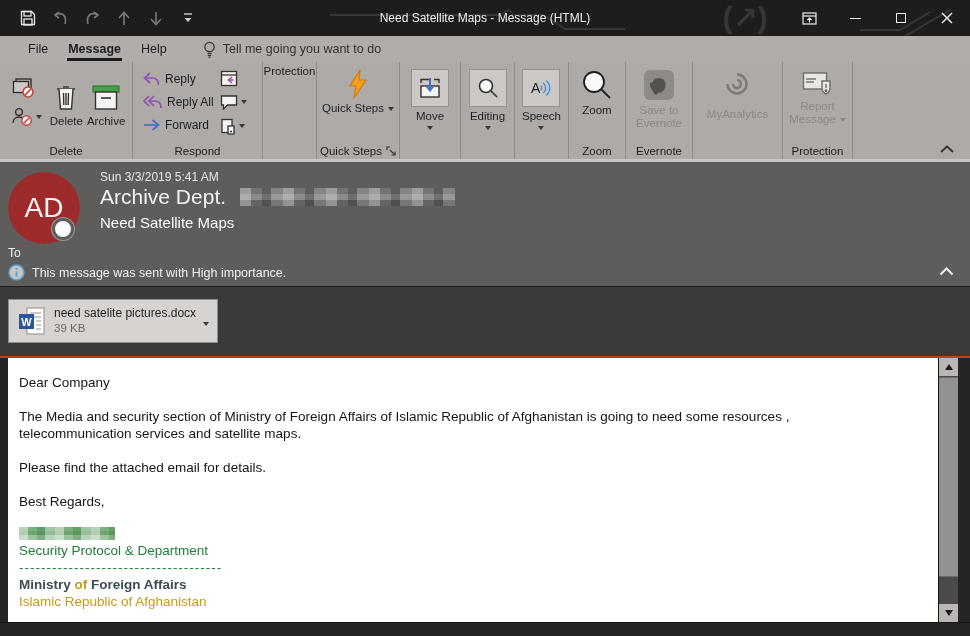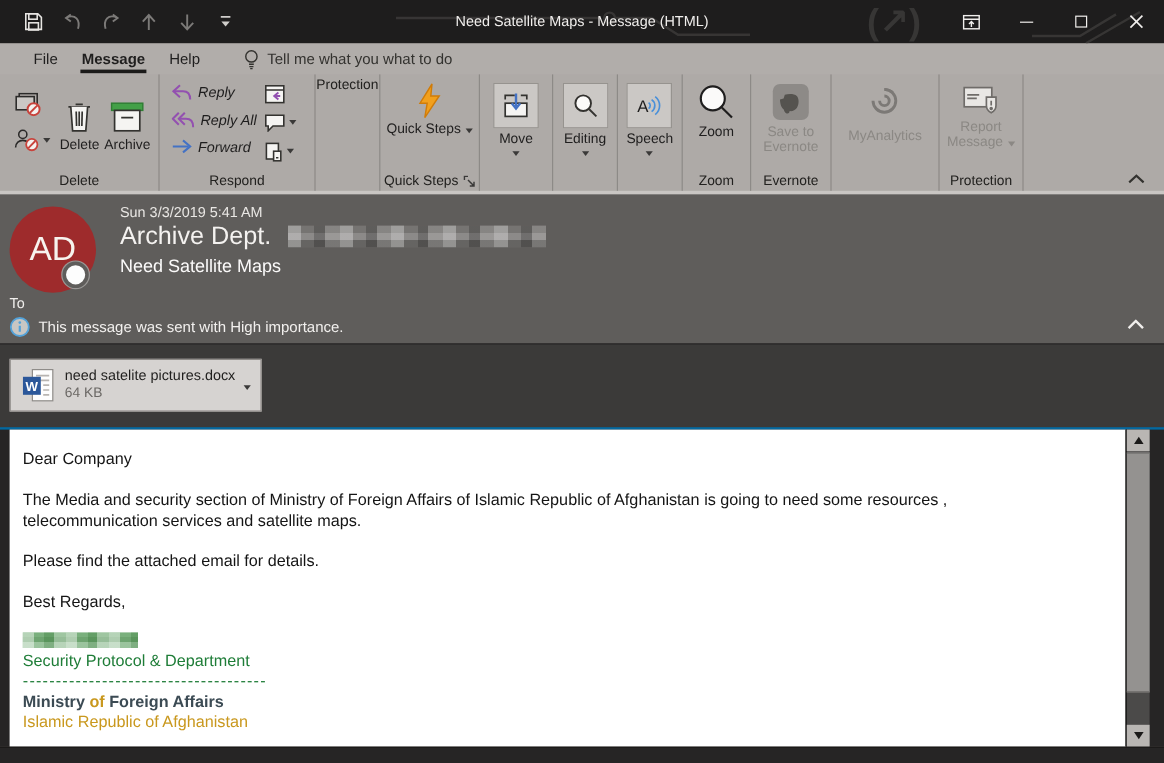--- a/index.html
+++ b/index.html
@@ -38,21 +38,21 @@
   .grp{display:flex;flex-direction:column;border-right:1px solid #8d8a87;flex:none;}
   .grp-body{flex:1;display:flex;justify-content:center;}
   .grp-cap{height:17px;display:flex;align-items:center;justify-content:center;gap:4px;font-size:11.5px;color:#22211f;}
   .dd{width:0;height:0;border-left:3.5px solid transparent;border-right:3.5px solid transparent;border-top:4px solid #3a3938;display:inline-block;}
   .disabled{color:#8b8884;}
   .disabled .dd{border-top-color:#8b8884;}
   .bigbtn{display:flex;flex-direction:column;align-items:center;padding-top:7px;gap:3px;line-height:13px;text-align:center;}
   .iconbox{width:38px;height:38px;background:#cbc8c5;border:1px solid #96938f;display:flex;align-items:center;justify-content:center;}
   .small-col{display:flex;flex-direction:column;justify-content:center;gap:7px;padding:0 4px;}
   .respond-rows{display:flex;flex-direction:column;justify-content:center;gap:4px;padding-left:10px;font-size:12px;}
-  .respond-row{display:flex;gap:5px;height:19px;font-style:italic;}
+  .respond-row{display:flex;align-items:center;gap:5px;height:19px;}
   .respond-icons{display:flex;flex-direction:column;justify-content:center;gap:5px;padding:0 6px;}
   .ri{display:flex;align-items:center;gap:3px;height:19px;}
   .delete-row{display:flex;align-items:center;gap:4px;padding:0 4px;}
   .vbtn{display:flex;flex-direction:column;align-items:center;gap:4px;padding-top:6px;font-size:11.5px;}
   .ribbon-collapse{flex:1;display:flex;align-items:flex-end;justify-content:flex-end;padding:0 16px 6px 0;border-right:none;}
 
   
   .msgheader{height:124px;background:var(--header-bg);position:relative;color:#f0eeec;flex:none;padding-left:100px;}
   .avatar{position:absolute;left:8px;top:10px;width:72px;height:72px;border-radius:50%;background:var(--avatar-red);display:flex;align-items:center;justify-content:center;font-size:28px;color:#f7f3ee;}
   .presence{position:absolute;left:52px;top:56px;width:22px;height:22px;border-radius:50%;background:#fdfdfd;border:3px solid var(--header-bg);box-shadow:0 0 0 1px #9a9896;}
@@ -69,21 +69,21 @@
 
   
   .attach{height:70px;background:var(--attach-bg);flex:none;padding:12px 0 0 8px;border-top:1px solid #201f1e;}
   .attach-card{width:210px;height:44px;background:#d6d3d1;border:1px solid #8f8c89;display:flex;align-items:center;padding:0 8px 0 10px;}
   .attach-meta{margin-left:9px;line-height:15px;}
   .attach-name{font-size:12px;color:#201f1e;white-space:nowrap;}
   .attach-size{font-size:11.5px;color:#6b6865;}
   .attach-dd{margin-left:auto;padding-left:6px;}
 
   
-  .bodywrap{height:266px;background:var(--frame-bg);position:relative;flex:none;border-top:2px solid #0369a1;}
+  .bodywrap{height:266px;background:var(--frame-bg);position:relative;flex:none;border-top:2px solid #c2410c;}
   .page{position:absolute;left:8px;top:0;bottom:0;width:930px;background:#ffffff;padding:16px 12px 0 11px;font-size:13.5px;line-height:17px;color:#151515;overflow:hidden;}
   .page p{margin:0 0 17px;}
   .pix-name{width:96px;height:13px;margin:2px 0;background-color:#7ab07d;background-image:
     repeating-linear-gradient(90deg, rgba(255,255,255,.45) 0 9px, rgba(255,255,255,0) 9px 18px, rgba(0,80,0,.18) 18px 26px, rgba(255,255,255,.28) 26px 36px),
     repeating-linear-gradient(0deg, rgba(255,255,255,.25) 0 5px, rgba(0,60,0,.10) 5px 9px, rgba(255,255,255,0) 9px 13px);}
   .sig-dept{color:var(--accent-green);}
   .sig-div{color:var(--accent-green);letter-spacing:1px;}
   .sig-ministry{font-weight:bold;color:var(--ministry-dark);margin-top:0;}
   .sig-ministry .gold{color:var(--accent-gold);}
   .sig-country{color:var(--accent-gold);}
@@ -177,21 +177,21 @@
     <div class="tab">File</div>
     <div class="tab active">Message</div>
     <div class="tab">Help</div>
     <div class="tellme">
       <svg width="13" height="17" viewBox="0 0 13 17" fill="none" stroke="#33322f" stroke-width="1.2">
         <circle cx="6.5" cy="6" r="4.7"></circle>
           <line x1="4.5" y1="12.5" x2="8.5" y2="12.5"></line>
           <line x1="4.8" y1="14.5" x2="8.2" y2="14.5"></line>
           <line x1="5.5" y1="16.3" x2="7.5" y2="16.3"></line>
       </svg>
-      <span>Tell me what you what to do</span>
+      <span>Tell me going you want to do</span>
     </div>
   </div>
 
   <div class="ribbon">
 
     <div class="grp" style="width:133px;">
       <div class="grp-body delete-row">
         <div class="small-col">
           <div>
             <svg width="24" height="20" viewBox="0 0 24 20" fill="none">
@@ -467,21 +467,21 @@
         <line x1="11" y1="6" x2="22" y2="6" stroke="#b7b4b1" stroke-width="1.4"></line>
           <line x1="11" y1="10" x2="22" y2="10" stroke="#b7b4b1" stroke-width="1.4"></line>
         <line x1="17" y1="14" x2="22" y2="14" stroke="#b7b4b1" stroke-width="1.4"></line>
           <line x1="17" y1="18" x2="22" y2="18" stroke="#b7b4b1" stroke-width="1.4"></line>
           <line x1="17" y1="22" x2="22" y2="22" stroke="#b7b4b1" stroke-width="1.4"></line>
         <rect x="0" y="7" width="15" height="15" fill="var(--word-blue)"></rect>
         <text x="7.5" y="18.5" font-size="11" font-weight="bold" fill="#fff" text-anchor="middle" font-family="Liberation Sans, sans-serif">W</text>
       </svg>
       <div class="attach-meta">
         <div class="attach-name">need satelite pictures.docx</div>
-        <div class="attach-size">64 KB</div>
+        <div class="attach-size">39 KB</div>
       </div>
       <span class="attach-dd"><span class="dd"></span></span>
     </div>
   </div>
 
   <div class="bodywrap">
     <div class="page">
       <p>Dear Company</p>
       <p><span>The Media and security section of Ministry of Foreign Affairs of Islamic Republic of Afghanistan is going to need some resources ,</span><br><span>telecommunication services and satellite maps.</span></p>
       <p>Please find the attached email for details.</p>

